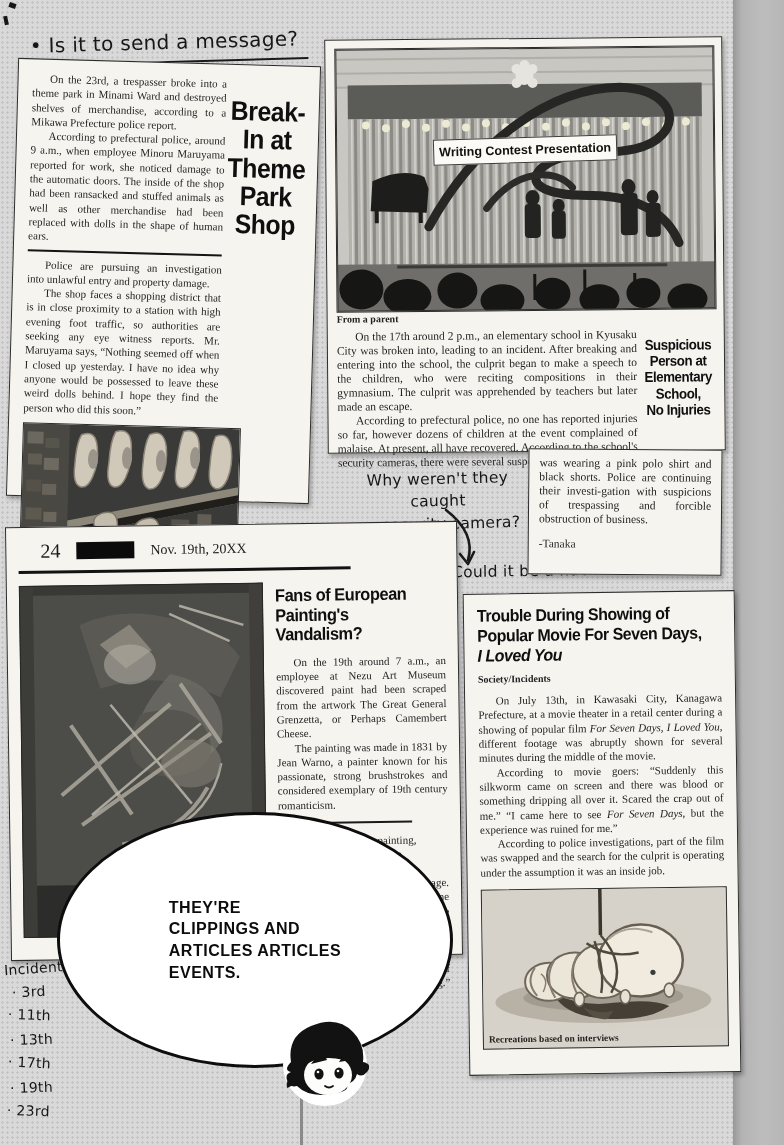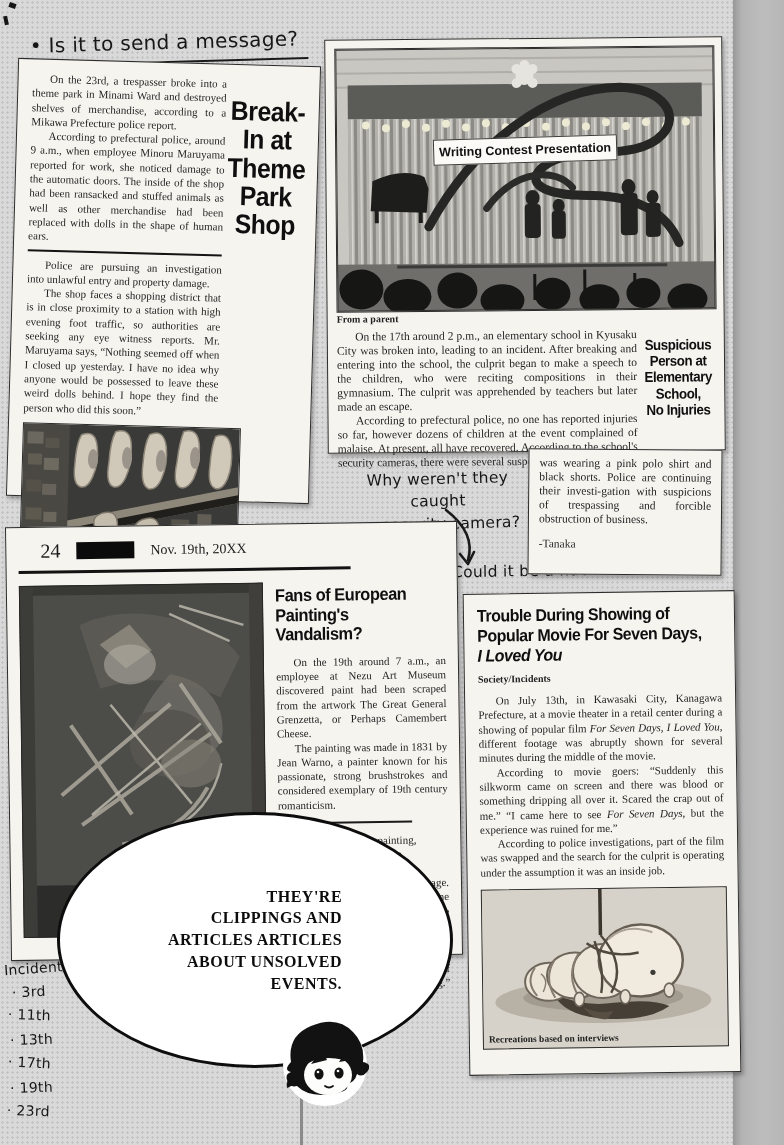--- a/index.html
+++ b/index.html
@@ -354,25 +354,24 @@
     <div style="margin:8px 0 0 6px;transform:rotate(-2deg);">· 13th</div>
     <div style="margin:8px 0 0 4px;transform:rotate(3deg);">· 17th</div>
     <div style="margin:8px 0 0 6px;transform:rotate(-2deg);">· 19th</div>
     <div style="margin:8px 0 0 3px;transform:rotate(2deg);">· 23rd</div>
   </div>
 
   <div style="position:absolute;left:300px;top:1090px;width:3px;height:55px;background:#8a8a8a;"></div>
 
   <div style="position:absolute;left:57px;top:812px;width:390px;height:250px;background:#ffffff;border:3px solid #0d0d0d;
               border-radius:50%;z-index:5;display:flex;align-items:center;justify-content:center;">
-    <div style="font-family:Liberation Serif, serif;font-weight:bold;font-size:16px;line-height:1.36;letter-spacing:.5px;text-align:right;color:#0c0c0c;">
+    <div style="font-family:Liberation Sans, sans-serif;font-weight:bold;font-size:16px;line-height:1.36;letter-spacing:.5px;text-align:left;color:#0c0c0c;">
       <div class="bubble-line">THEY'RE</div>
       <div class="bubble-line">CLIPPINGS AND</div>
       <div class="bubble-line">ARTICLES ARTICLES</div>
-      <div class="bubble-line">ABOUT UNSOLVED</div>
       <div class="bubble-line">EVENTS.</div>
     </div>
   </div>
 
   <svg style="position:absolute;left:281px;top:1020px;z-index:6;" width="88" height="88" viewBox="0 0 88 88">
     <ellipse cx="44" cy="45" rx="42" ry="41" fill="#ffffff"></ellipse>
     <path d="M10 42 q-4 -26 20 -36 q26 -11 42 6 q12 12 10 30 q10 2 4 10 q-5 6 -10 2 q-2 8 -10 10 q2 6 -6 8 q-30 8 -44 -6 q-8 2 -10 -6 q-2 -6 4 -8 q-8 -2 0 -10z" fill="#121212"></path>
     <ellipse cx="47" cy="55" rx="24" ry="20" fill="#fdfdfb"></ellipse>
     <path d="M24 46 q6 -14 24 -14 q16 0 22 12 q-8 -6 -22 -6 q-16 0 -24 8z" fill="#121212"></path>
     <path d="M30 44 q8 -10 10 -16 l6 12z" fill="#121212"></path>

